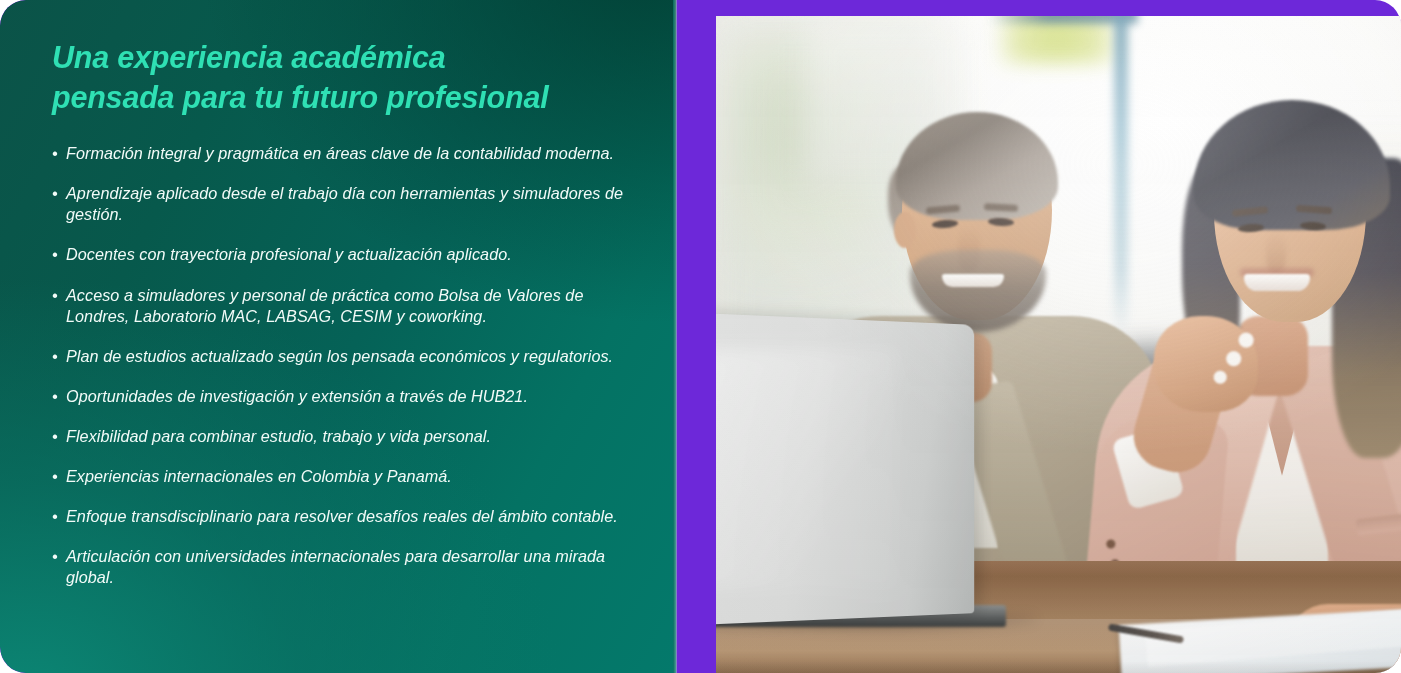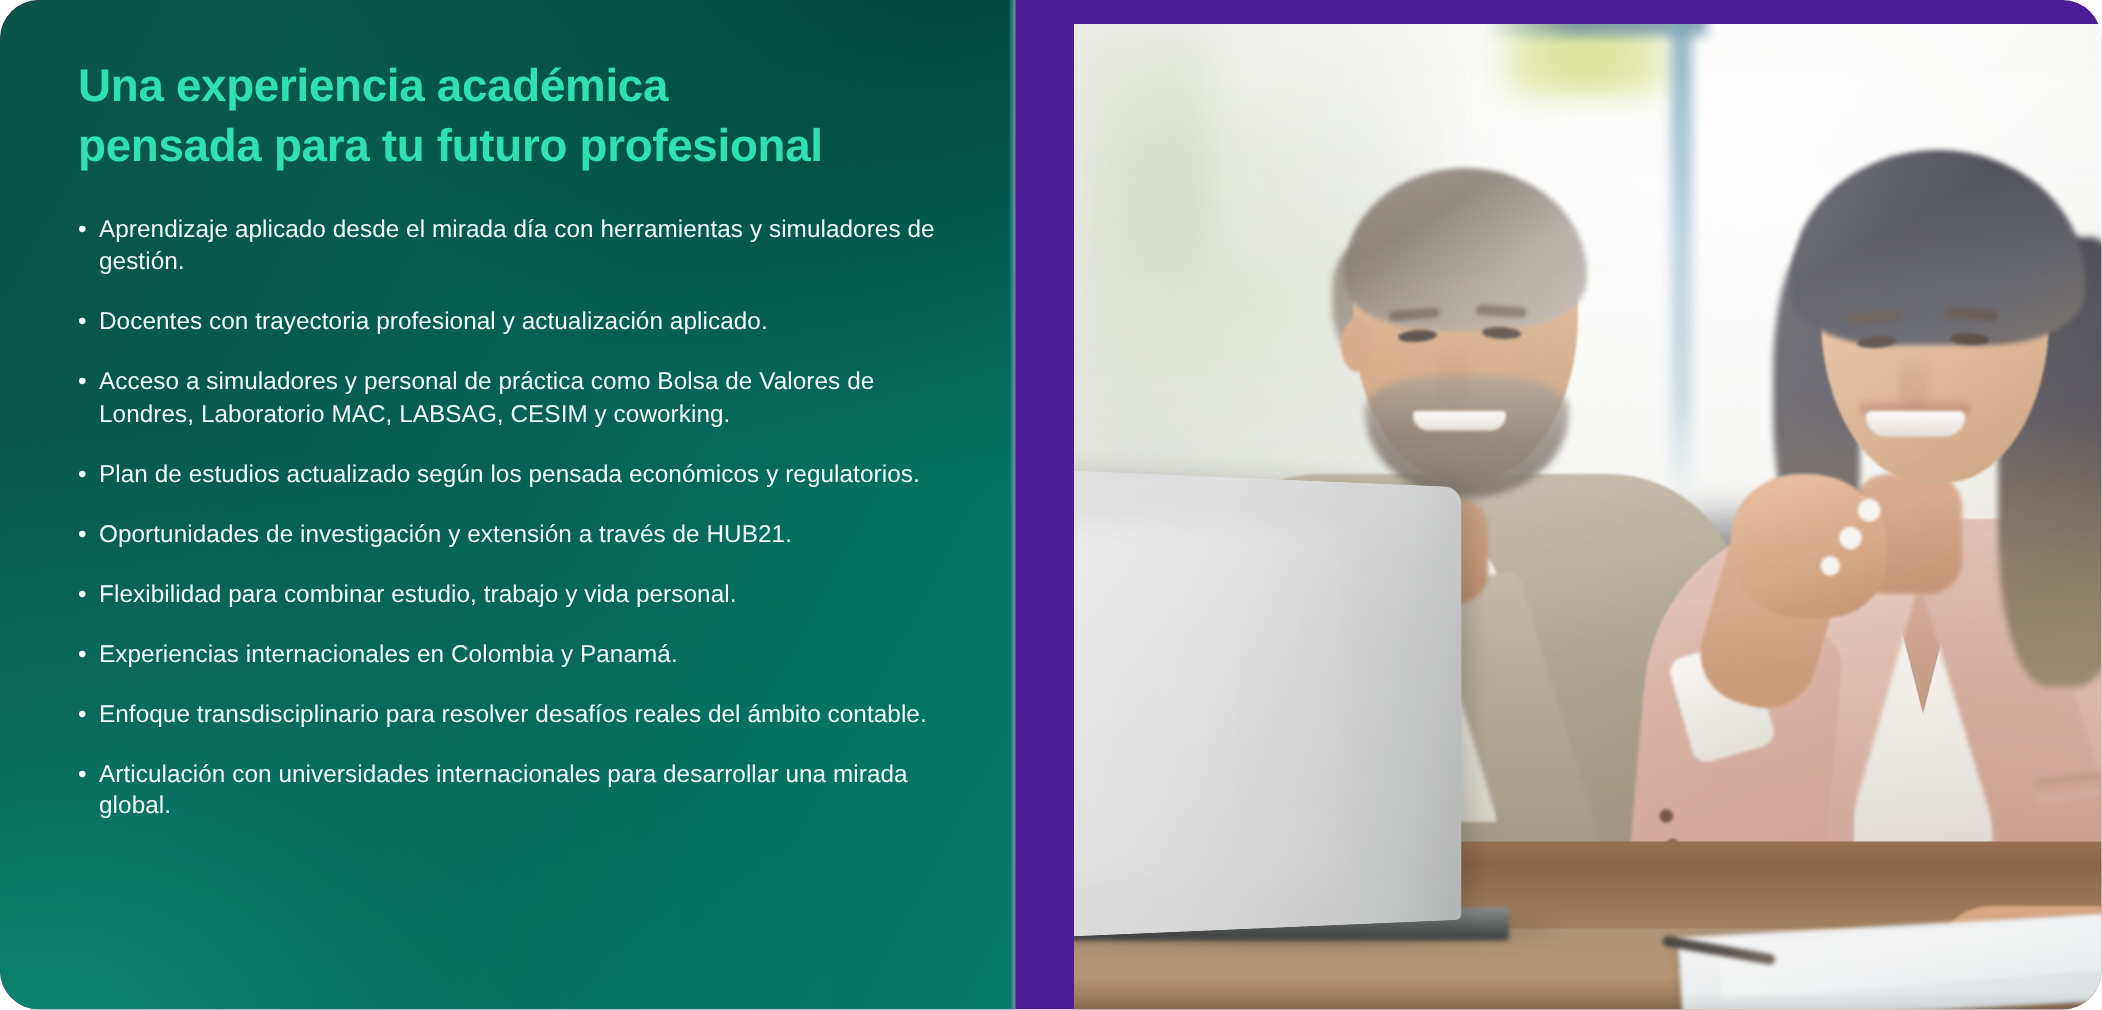--- a/index.html
+++ b/index.html
@@ -10,21 +10,22 @@
   body {
     font-family: "Liberation Sans", sans-serif;
   }
 
   .banner {
     position: relative;
     width: 1401px;
     height: 673px;
     overflow: hidden;
     border-radius: 26px;
-    background: #4c1d95;
+    background: #6d28d9;
+    font-style: italic;
   }
 
   
   .panel {
     position: absolute;
     left: 0;
     top: 0;
     width: 676px;
     height: 673px;
     background:
@@ -529,21 +530,22 @@
 
 <div class="banner">
 
   <section class="panel">
     <div class="panel-inner">
 
       <h2 class="headline">Una experiencia académica
 pensada para tu futuro profesional</h2>
 
       <ul class="bullets">
-        <li class="bullet">Aprendizaje aplicado desde el mirada día con herramientas y simuladores de gestión.</li>
+        <li class="bullet">Formación integral y pragmática en áreas clave de la contabilidad moderna.</li>
+        <li class="bullet">Aprendizaje aplicado desde el trabajo día con herramientas y simuladores de gestión.</li>
         <li class="bullet">Docentes con trayectoria profesional y actualización aplicado.</li>
         <li class="bullet">Acceso a simuladores y personal de práctica como Bolsa de Valores de Londres, Laboratorio MAC, LABSAG, CESIM y coworking.</li>
         <li class="bullet">Plan de estudios actualizado según los pensada económicos y regulatorios.</li>
         <li class="bullet">Oportunidades de investigación y extensión a través de HUB21.</li>
         <li class="bullet">Flexibilidad para combinar estudio, trabajo y vida personal.</li>
         <li class="bullet">Experiencias internacionales en Colombia y Panamá.</li>
         <li class="bullet">Enfoque transdisciplinario para resolver desafíos reales del ámbito contable.</li>
         <li class="bullet">Articulación con universidades internacionales para desarrollar una mirada global.</li>
       </ul>
 

